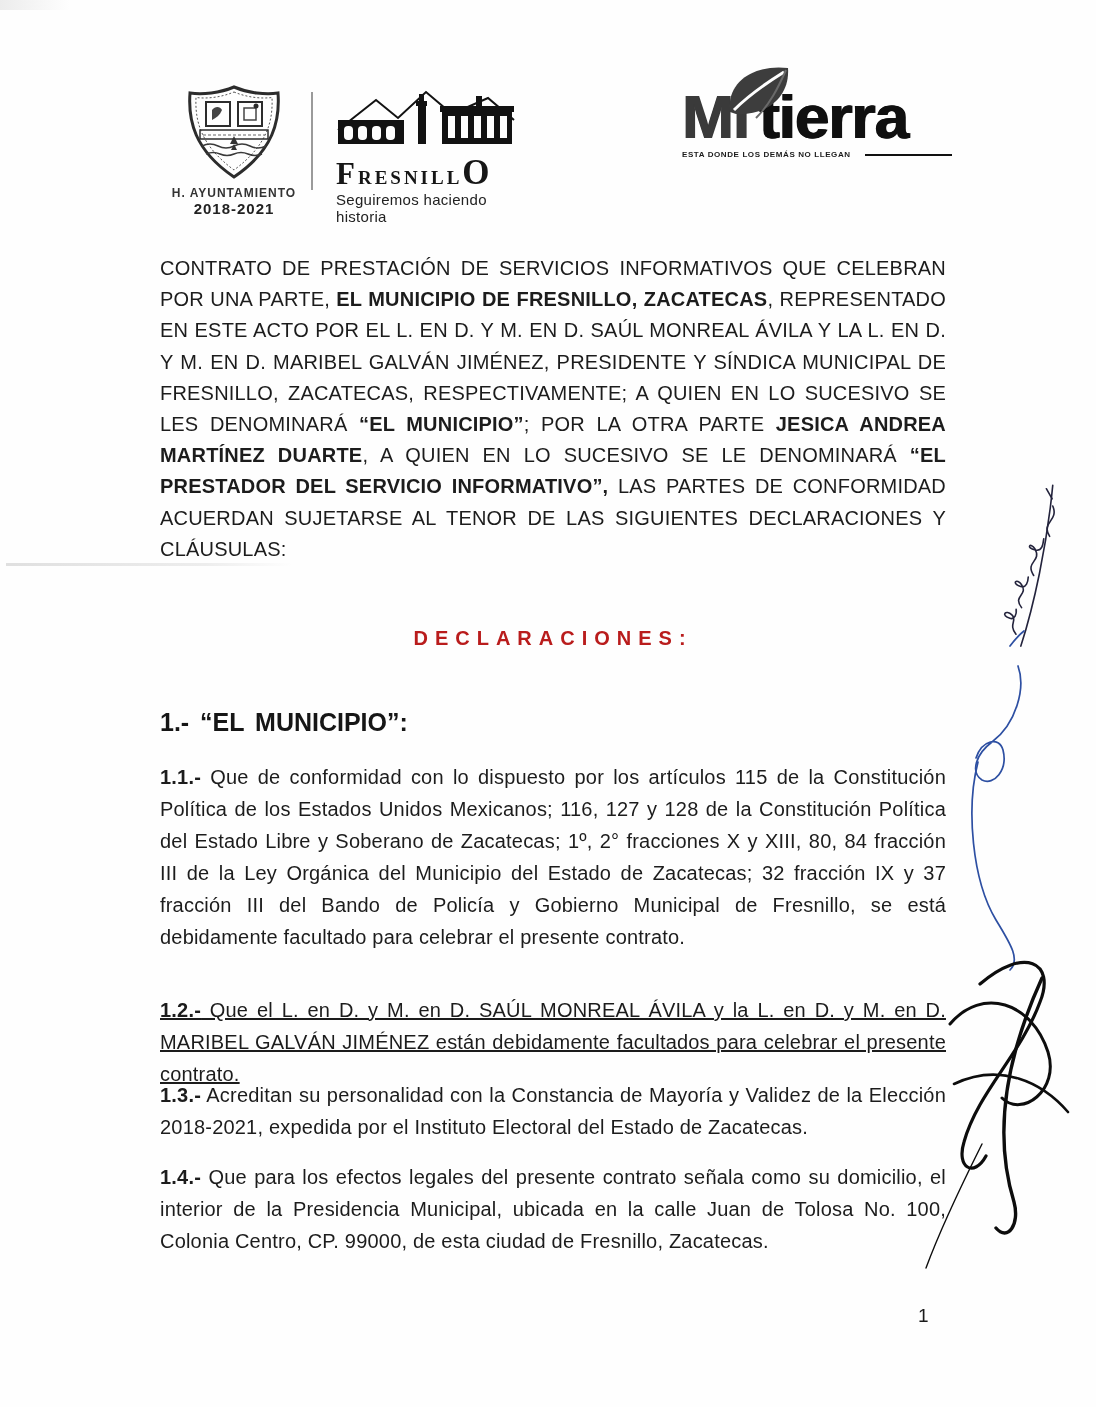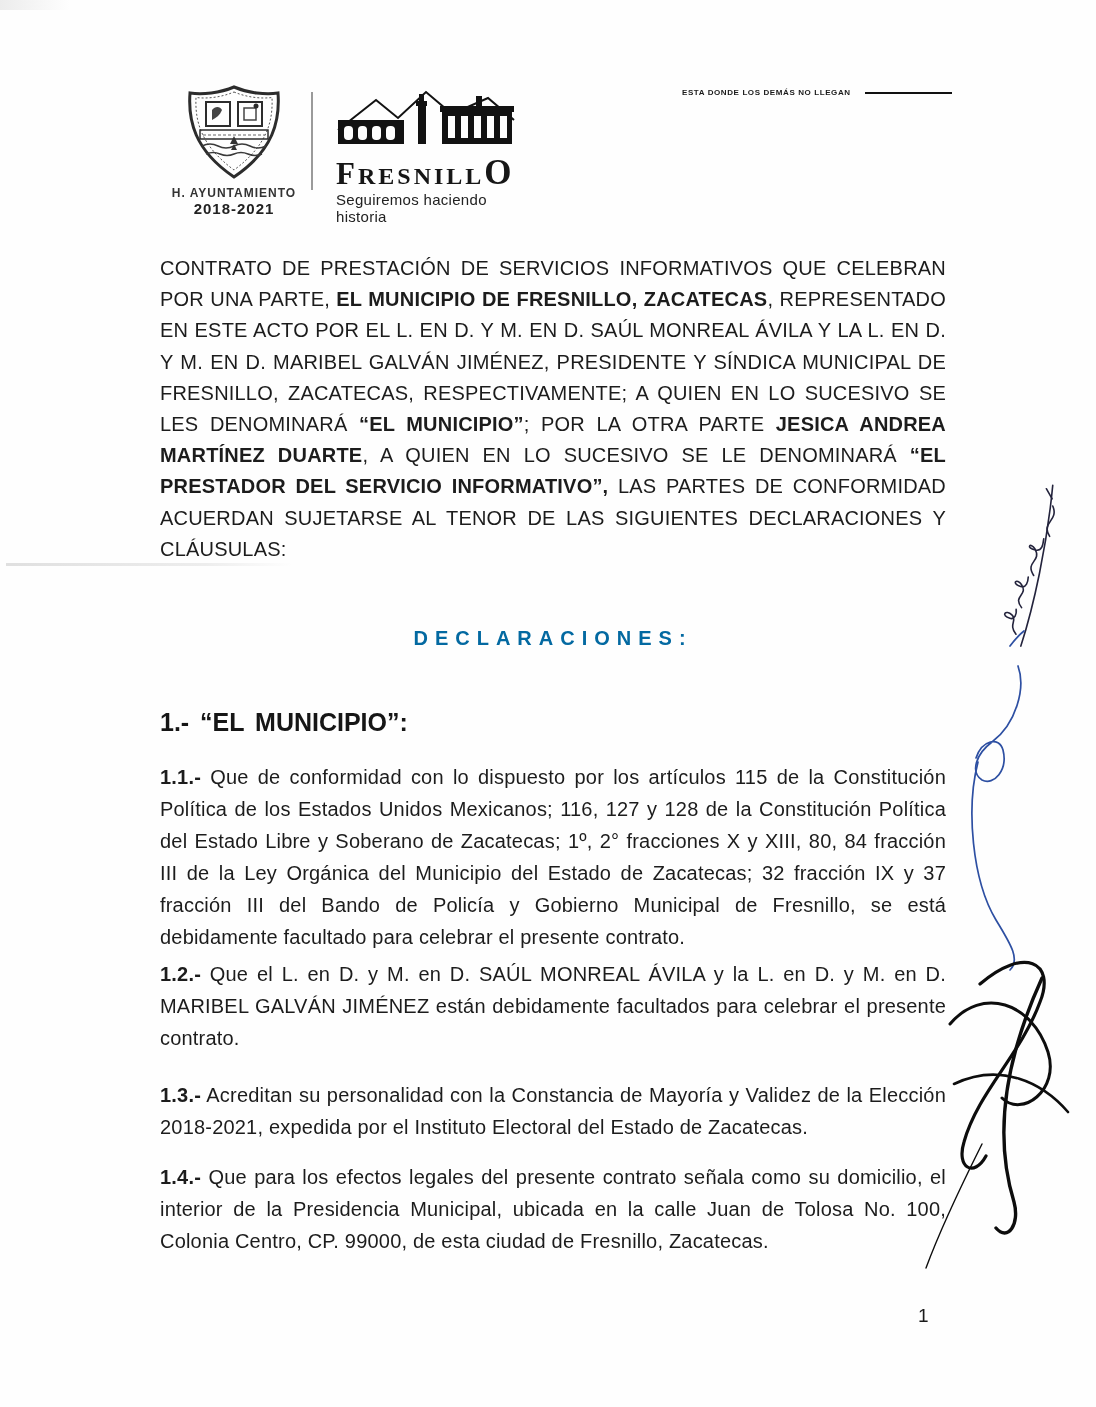--- a/index.html
+++ b/index.html
@@ -29,21 +29,21 @@
     background: #9a9a9a;
   }
 
   .logo-fres { position: absolute; left: 336px; top: 88px; width: 190px; }
   .logo-fres .wordmark {
     display: flex; align-items: baseline;
     font-family: "Liberation Serif", serif; font-weight: bold; color: #161616;
     letter-spacing: 3px; margin-top: 1px;
   }
   .logo-fres .wm-f { font-size: 31px; }
-  .logo-fres .wm-mid { font-size: 24px; }
+  .logo-fres .wm-mid { font-size: 19px; }
   .logo-fres .wm-o { font-size: 35px; }
   .logo-fres .tagline { font-size: 15px; color: #222; margin-top: -2px; letter-spacing: 0.3px; }
 
   .logo-mt { position: absolute; left: 682px; top: 86px; width: 270px; }
   .logo-mt .wordmark {
     position: relative; display: flex; align-items: baseline;
     font-weight: bold; letter-spacing: -1px; line-height: 1;
   }
   .logo-mt .wm-mi {
     font-size: 62px; color: #3a3a3a;
@@ -64,28 +64,28 @@
   .textcol { position: absolute; left: 160px; width: 786px; }
   .para {
     font-size: 20px; line-height: 31.2px; text-align: justify;
     color: #1c1c1c; letter-spacing: 0.2px;
   }
   .clause { line-height: 32px; }
   .intro { top: 253px; }
   .heading-decl {
     position: absolute; top: 627px; left: 160px; width: 786px;
     text-align: center; font-size: 20px; font-weight: bold; letter-spacing: 7px;
-    color: #0369a1;
+    color: #b91c1c;
   }
   .heading-sec1 {
     position: absolute; top: 708px; left: 160px;
     font-size: 25px; font-weight: bold; color: #161616; word-spacing: 4px;
   }
   .c11 { top: 761px; }
-  .c12 { top: 958px; }
+  .c12 { top: 994px; text-decoration: underline; }
   .c13 { top: 1079px; }
   .c14 { top: 1161px; }
 
   .pagenum {
     position: absolute; left: 918px; top: 1305px;
     font-size: 19px; color: #1a1a1a;
   }
 
   
   .scan-line {
@@ -153,20 +153,31 @@
     </span>
     <div class="wordmark">
       <span class="wm-f">F</span>
         <span class="wm-mid">RESNILL</span>
         <span class="wm-o">O</span>
     </div>
     <div class="tagline">Seguiremos haciendo historia</div>
   </div>
 
   <div class="logo-mt">
+    <div class="wordmark">
+      <span class="leaf">
+        <svg width="92" height="62" viewBox="0 0 92 62">
+          <path d="M14,52 C10,22 38,4 72,8 C74,36 52,56 20,54 Z" fill="#3d3d3d"></path>
+          <path d="M18,50 C34,34 52,22 68,12" fill="none" stroke="#fefefe" stroke-width="3"></path>
+          <path d="M70,10 C62,28 54,44 40,58" fill="none" stroke="#6a6a6a" stroke-width="2"></path>
+        </svg>
+      </span>
+      <span class="wm-mi">Mi</span>
+      <span class="wm-tierra">tierra</span>
+    </div>
     <div class="underrow">
       <span class="tagline">ESTA DONDE LOS DEMÁS NO LLEGAN</span>
       <span class="rule"></span>
     </div>
   </div>
 
   <div class="textcol para intro"><span>CONTRATO DE PRESTACIÓN DE SERVICIOS INFORMATIVOS QUE CELEBRAN POR UNA PARTE, </span><span class="b">EL MUNICIPIO DE FRESNILLO, ZACATECAS</span><span>, REPRESENTADO EN ESTE ACTO POR EL L. EN D. Y M. EN D. SAÚL MONREAL ÁVILA Y LA L. EN D. Y M. EN D. MARIBEL GALVÁN JIMÉNEZ, PRESIDENTE Y SÍNDICA MUNICIPAL DE FRESNILLO, ZACATECAS, RESPECTIVAMENTE; A QUIEN EN LO SUCESIVO SE LES DENOMINARÁ </span><span class="b">“EL MUNICIPIO”</span><span>; POR LA OTRA PARTE </span><span class="b">JESICA ANDREA MARTÍNEZ DUARTE</span><span>, A QUIEN EN LO SUCESIVO SE LE DENOMINARÁ </span><span class="b">“EL PRESTADOR DEL SERVICIO INFORMATIVO”,</span><span> LAS PARTES DE CONFORMIDAD ACUERDAN SUJETARSE AL TENOR DE LAS SIGUIENTES DECLARACIONES Y CLÁUSULAS:</span></div>
 
   <div class="heading-decl">DECLARACIONES:</div>
 

